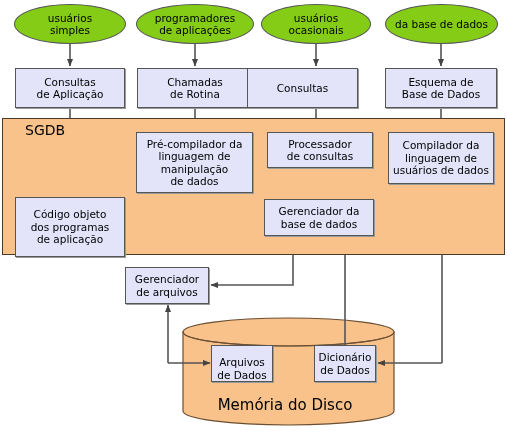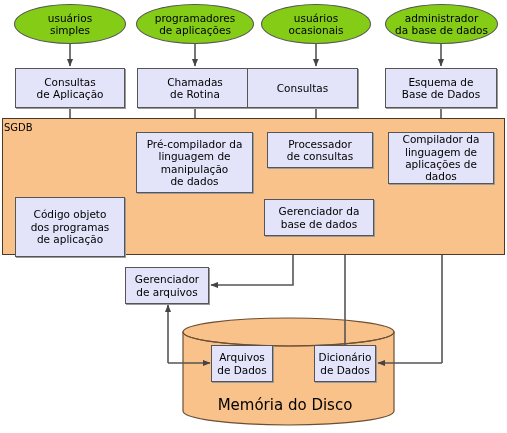--- a/index.html
+++ b/index.html
@@ -50,23 +50,23 @@
     top: 118px;
     width: 503px;
     height: 137px;
     background: #f8c28a;
     border: 1px solid #4a3a2a;
     box-sizing: border-box;
     z-index: 1;
   }
   .sgdb-label {
     position: absolute;
-    left: 4px;
+    left: 25px;
     top: 122px;
-    font-size: 10px;
+    font-size: 14px;
     color: #000;
     z-index: 6;
   }
   .disk-label {
     position: absolute;
     left: 183px;
     top: 396px;
     width: 204px;
     text-align: center;
     font-size: 15px;
@@ -153,21 +153,20 @@
 
   <div class="node ellipse-node" style="left:261px; top:4px; width:110px; height:40px;">
     <div>
       <span>usuários</span>
       <span>ocasionais</span>
     </div>
   </div>
 
   <div class="node ellipse-node" style="left:385px; top:4px; width:113px; height:40px;">
     <div>
-      <span>administrador</span>
       <span>da base de dados</span>
     </div>
   </div>
 
   <div class="node rect-node" style="left:15px; top:68px; width:110px; height:40px;">
     <div>
       <span>Consultas</span>
       <span>de Aplicação</span>
     </div>
   </div>
@@ -205,21 +204,21 @@
     <div>
       <span>Processador</span>
       <span>de consultas</span>
     </div>
   </div>
 
   <div class="node rect-node" style="left:388px; top:132px; width:106px; height:52px;">
     <div>
       <span>Compilador da</span>
       <span>linguagem de</span>
-      <span>aplicações de dados</span>
+      <span>usuários de dados</span>
     </div>
   </div>
 
   <div class="node rect-node" style="left:15px; top:197px; width:110px; height:60px;">
     <div>
       <span>Código objeto</span>
       <span>dos programas</span>
       <span>de aplicação</span>
     </div>
   </div>
@@ -231,21 +230,21 @@
     </div>
   </div>
 
   <div class="node rect-node" style="left:125px; top:267px; width:84px; height:37px;">
     <div>
       <span>Gerenciador</span>
       <span>de arquivos</span>
     </div>
   </div>
 
-  <div class="node rect-node" style="left:211px; top:345px; width:62px; height:37px; z-index:7;">
+  <div class="node rect-node" style="left:211px; top:345px; width:62px; height:37px; z-index:7;align-items:flex-end;">
     <div>
       <span>Arquivos</span>
       <span>de Dados</span>
     </div>
   </div>
 
   <div class="node rect-node" style="left:314px; top:345px; width:62px; height:37px; z-index:7;">
     <div>
       <span>Dicionário</span>
       <span>de Dados</span>

